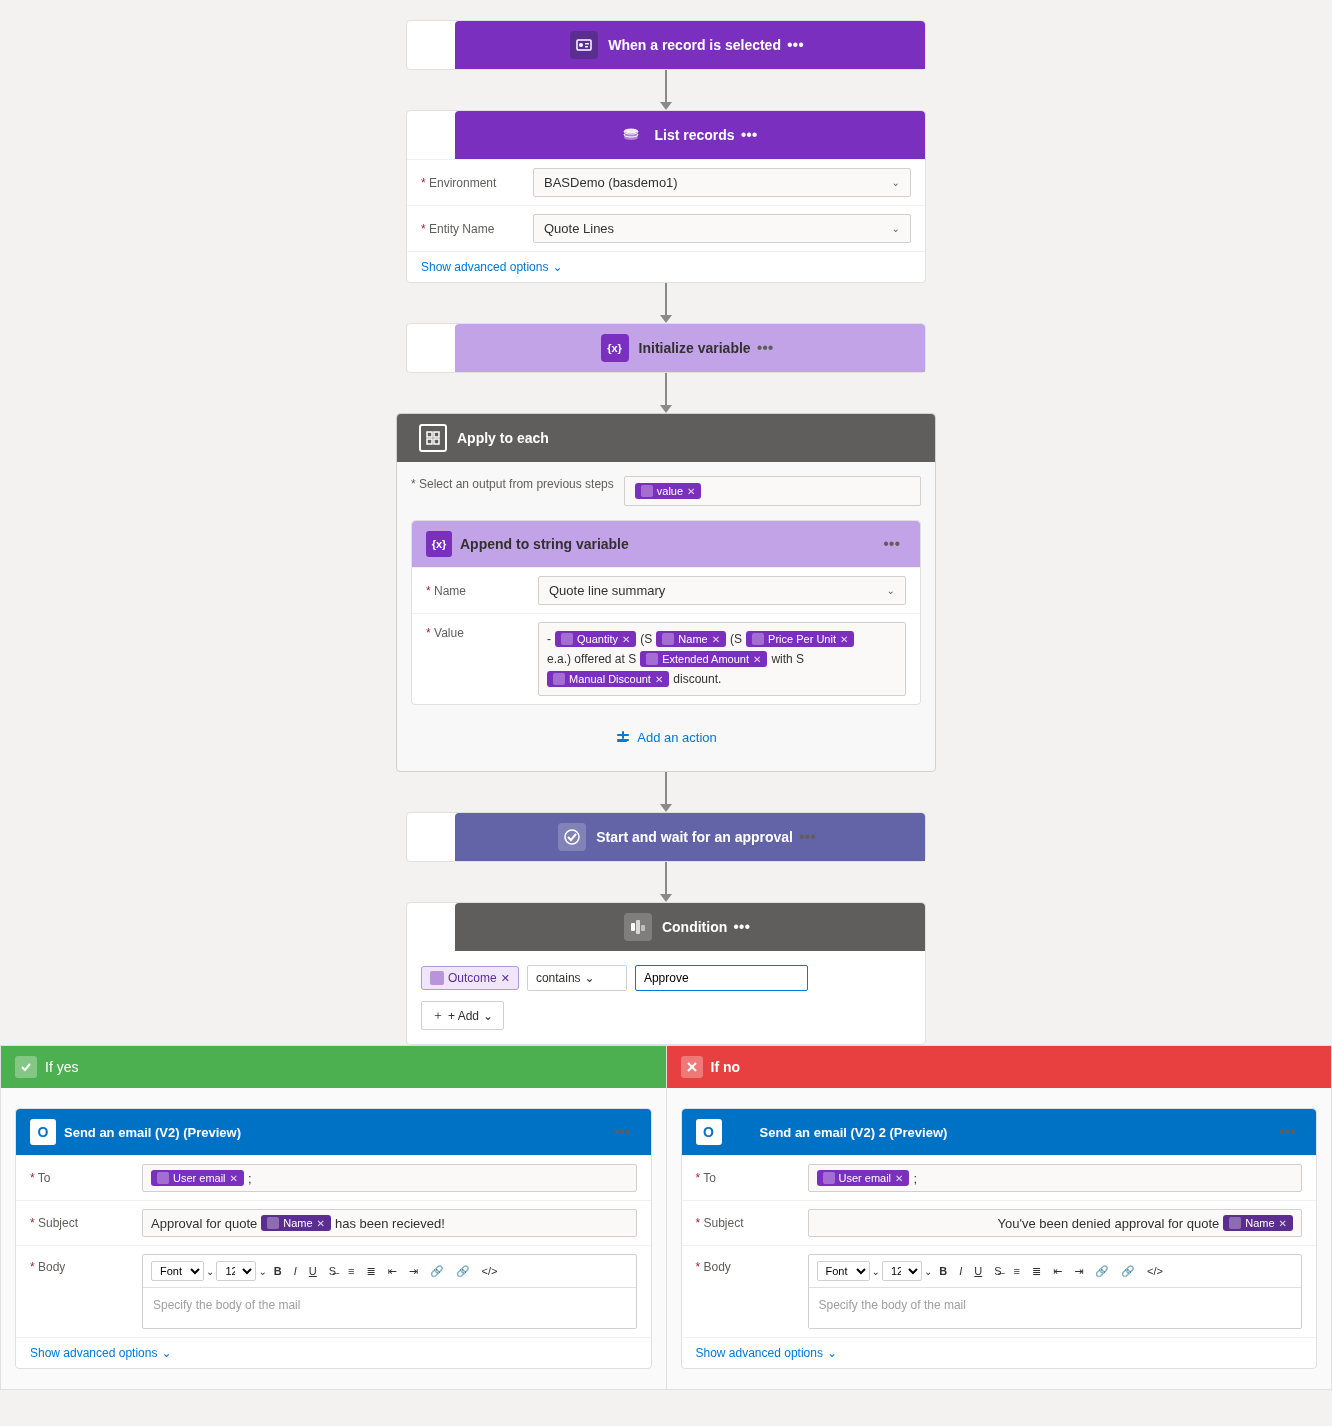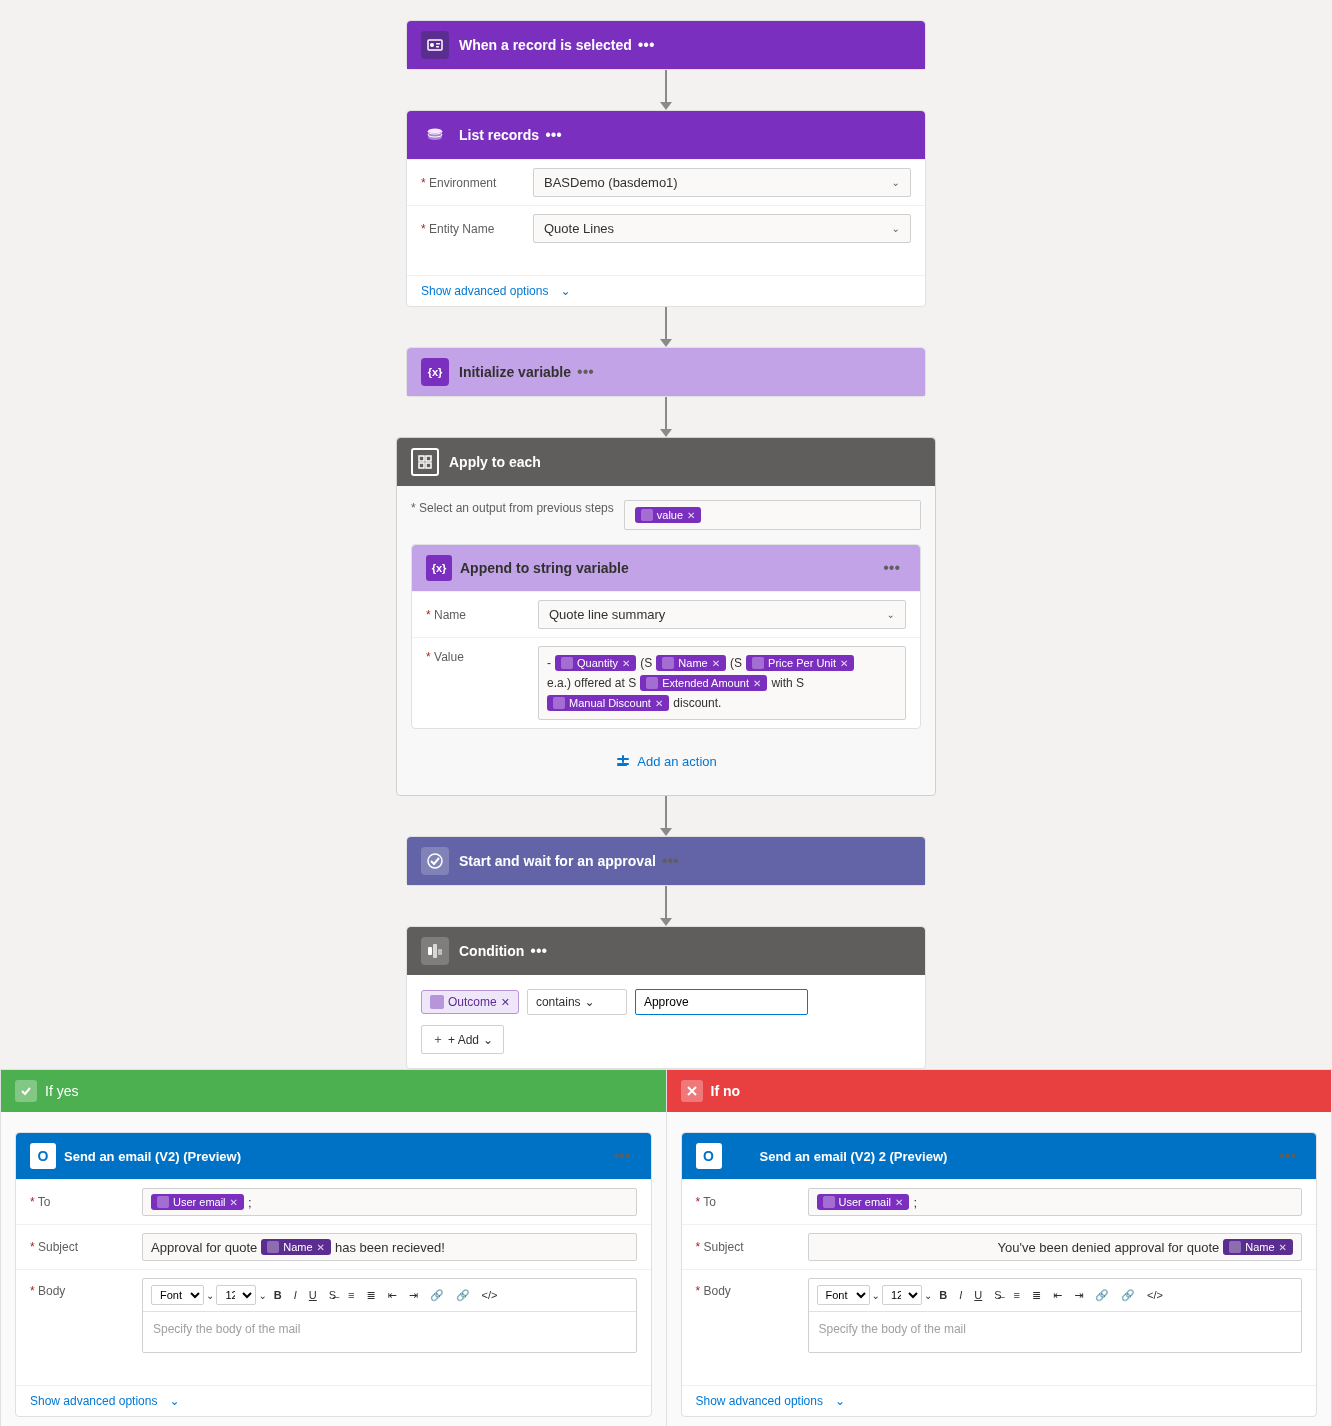--- a/index.html
+++ b/index.html
@@ -27,23 +27,24 @@
       border: 1px solid #e0e0e0;
       border-radius: 4px;
       width: 520px;
       margin-bottom: 0;
       position: relative;
     }
 
     .card-header {
       display: flex;
       align-items: center;
-      justify-content: flex-start;
+      justify-content: center;
       padding: 10px 14px;
       border-radius: 4px 4px 0 0;
+      margin-left: 48px;
     }
 
     .card-header-left {
       display: flex;
       align-items: center;
       gap: 10px;
     }
 
     .card-title {
       font-size: 14px;
@@ -112,23 +113,22 @@
       font-size: 13px;
     }
 
     .show-advanced {
       padding: 8px 14px;
       color: #0078d4;
       font-size: 12px;
       cursor: pointer;
       display: flex;
       align-items: center;
-      gap: 12px;
+      gap: 4px;
       border-top: 1px solid #f0f0f0;
-      margin-top: 24px;
     }
 
     
     .card-header-purple {
       background: #7b2fbe;
       color: #fff;
     }
     .card-header-purple .card-title { color: #fff; }
     .card-header-purple .ellipsis-btn { color: #fff; }
 
@@ -169,21 +169,21 @@
       background: #f8f8f8;
       border: 1px solid #d0d0d0;
       border-radius: 4px;
       width: 540px;
       padding: 0;
     }
     .apply-each-header {
       display: flex;
       align-items: center;
       justify-content: space-between;
-      padding: 10px 14px;
+      padding: 10px 22px;
       background: #605e5c;
       border-radius: 4px 4px 0 0;
       color: #fff;
     }
 
     .apply-each-body {
       padding: 14px;
     }
 
     

